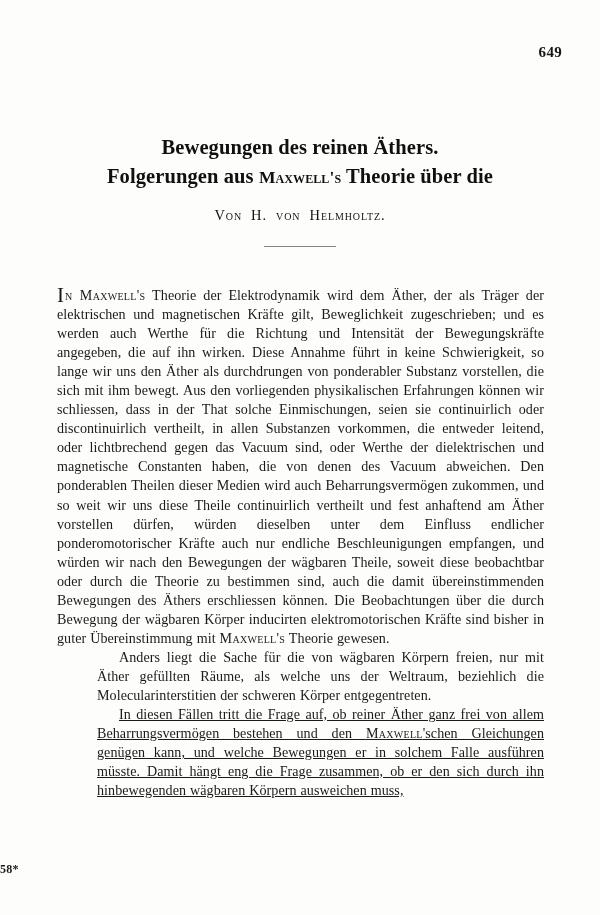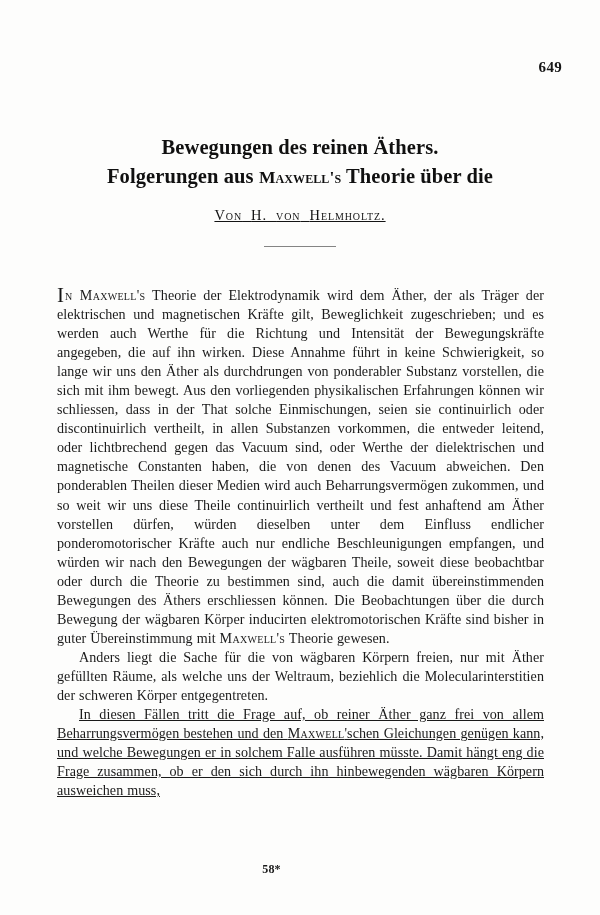--- a/index.html
+++ b/index.html
@@ -25,21 +25,21 @@
     pointer-events: none;
     z-index: 0;
   }
   .content {
     position: relative;
     z-index: 1;
   }
 
   .folio {
     position: absolute;
-    top: 59px;
+    top: 44px;
     right: 38px;
     font-size: 15px;
     font-weight: 700;
     letter-spacing: 0.3px;
     color: #161616;
   }
 
   .title-block {
     position: absolute;
     top: 133px;
@@ -69,21 +69,20 @@
 
   .byline {
     position: absolute;
     top: 207px;
     left: 57px;
     width: 486px;
     text-align: center;
     font-size: 14.5px;
     letter-spacing: 0.9px;
     color: #141414;
-    text-decoration: underline;
   }
   .byline .sc {
     font-variant: small-caps;
   }
 
   .rule {
     position: absolute;
     top: 246px;
     left: 50%;
     transform: translateX(-50%);
@@ -105,20 +104,21 @@
     line-height: 19.05px;
     text-align: justify;
     text-align-last: left;
     letter-spacing: 0.05px;
     word-spacing: 0.4px;
     color: #1a1a1a;
     hyphens: none;
   }
   .para + .para {
     text-indent: 22px;
+    margin-left: 40px;
   }
   .para .sc {
     font-variant: small-caps;
     letter-spacing: 0.3px;
   }
   .initial {
     float: left;
     font-size: 21px;
     line-height: 17px;
     font-weight: 400;
@@ -129,21 +129,21 @@
   .para-last {
     text-indent: 22px;
     text-decoration: underline;
   }
 
   .signature {
     position: absolute;
     top: 862px;
     left: 0;
     width: 543px;
-    text-align: center;
+    text-align: left;
     font-size: 12px;
     font-weight: 700;
     color: #1a1a1a;
     letter-spacing: 0.2px;
   }
 </style>
 </head>
 <body>
 
 <div class="page">

